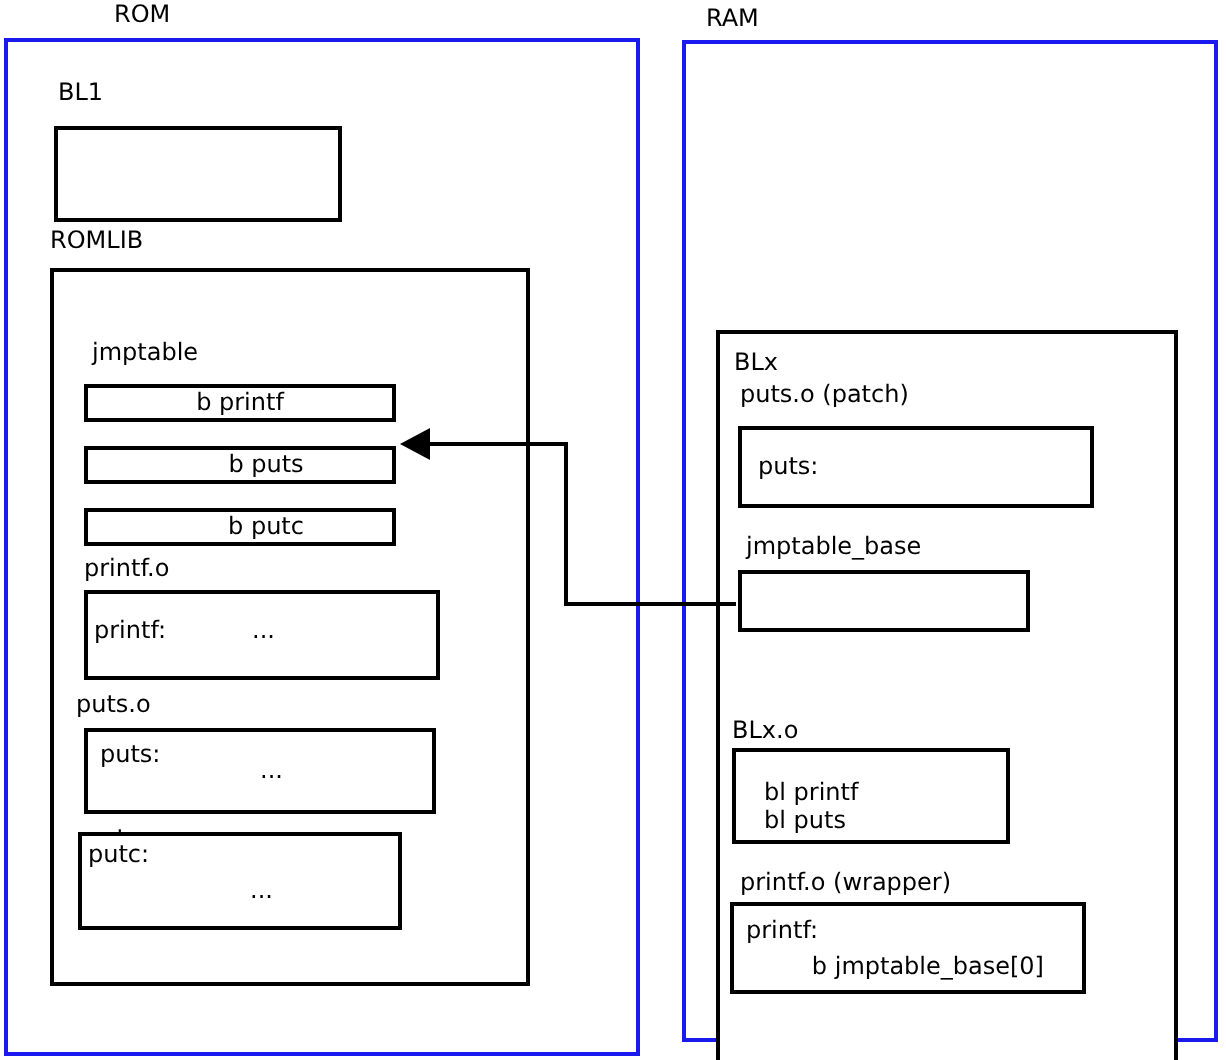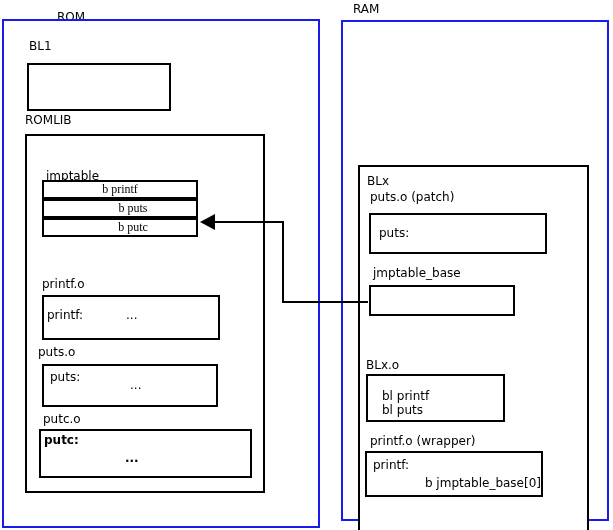--- a/index.html
+++ b/index.html
@@ -19,58 +19,58 @@
   }
   .abs{position:absolute;}
   .lbl{white-space:nowrap;line-height:13px;}
   .frame{border:2px solid var(--frame);background:transparent;box-sizing:border-box;}
   .box{border:2px solid var(--ink);background:var(--bg);box-sizing:border-box;}
   .jrow{
     box-sizing:border-box;border:2px solid var(--ink);
     width:156px;height:19px;text-align:center;line-height:15px;
     background:var(--bg);
   }
-  .jrow + .jrow{margin-top:0px;padding-left:26px;}
+  .jrow + .jrow{margin-top:12px;padding-left:26px;}
   svg.overlay{position:absolute;left:0;top:0;pointer-events:none;}
 </style>
 </head>
 <body>
 
 <div id="canvas">
 
-  <div class="abs lbl" style="left:57px;top:11px;text-align:center;">ROM</div>
+  <div class="abs lbl" style="left:57px;top:1px;text-align:center;">ROM</div>
   <div class="abs frame" style="left:2px;top:19px;width:318px;height:509px;"></div>
 
   <div class="abs lbl" style="left:29px;top:40px;">BL1</div>
   <div class="abs box" style="left:27px;top:63px;width:144px;height:48px;"></div>
 
   <div class="abs lbl" style="left:25px;top:114px;">ROMLIB</div>
   <div class="abs box" style="left:25px;top:134px;width:240px;height:359px;border-width:2px;">
 
     <div class="abs lbl" style="left:19px;top:34px;">jmptable</div>
-    <div class="abs" style="left:15px;top:44px;font-family:Liberation Serif, serif;">
+    <div class="abs" style="left:15px;top:56px;">
       <div class="jrow">b printf</div>
       <div class="jrow">b puts</div>
       <div class="jrow">b putc</div>
     </div>
 
     <div class="abs lbl" style="left:15px;top:142px;">printf.o</div>
     <div class="abs box" style="left:15px;top:159px;width:178px;height:45px;">
       <span class="abs lbl" style="left:3px;top:12px;">printf:</span>
       <span class="abs lbl" style="left:82px;top:12px;">...</span>
     </div>
 
     <div class="abs lbl" style="left:11px;top:210px;">puts.o</div>
     <div class="abs box" style="left:15px;top:228px;width:176px;height:43px;">
       <span class="abs lbl" style="left:6px;top:5px;">puts:</span>
       <span class="abs lbl" style="left:86px;top:13px;">...</span>
     </div>
 
     <div class="abs lbl" style="left:16px;top:277px;">putc.o</div>
-    <div class="abs box" style="left:12px;top:293px;width:213px;height:49px;font-weight:bold;">
+    <div class="abs box" style="left:12px;top:280px;width:162px;height:49px;">
       <span class="abs lbl" style="left:3px;top:3px;">putc:</span>
       <span class="abs lbl" style="left:84px;top:21px;">...</span>
     </div>
   </div>
 
   <div class="abs lbl" style="left:353px;top:3px;">RAM</div>
   <div class="abs frame" style="left:341px;top:20px;width:268px;height:501px;"></div>
 
   <div class="abs box" style="left:358px;top:165px;width:231px;height:400px;">
     <div class="abs lbl" style="left:7px;top:8px;">BLx</div>
@@ -85,21 +85,21 @@
 
     <div class="abs lbl" style="left:6px;top:192px;">BLx.o</div>
     <div class="abs box" style="left:6px;top:207px;width:139px;height:48px;">
       <span class="abs lbl" style="left:14px;top:14px;">bl printf</span>
       <span class="abs lbl" style="left:14px;top:28px;">bl puts</span>
     </div>
 
     <div class="abs lbl" style="left:10px;top:268px;">printf.o (wrapper)</div>
     <div class="abs box" style="left:5px;top:284px;width:178px;height:46px;">
       <span class="abs lbl" style="left:6px;top:6px;">printf:</span>
-      <span class="abs lbl" style="right:0;top:24px;">b jmptable_base[0]</span>
+      <span class="abs lbl" style="right:19px;top:24px;">b jmptable_base[0]</span>
     </div>
   </div>
 
   <svg class="overlay" width="613" height="530" viewBox="0 0 613 530">
     <polyline points="368,302 283,302 283,222 213,222" fill="none" stroke="#000000" stroke-width="2"></polyline>
     <polygon points="200,222 215,214 215,230" fill="#000000"></polygon>
   </svg>
 
 </div>
 

